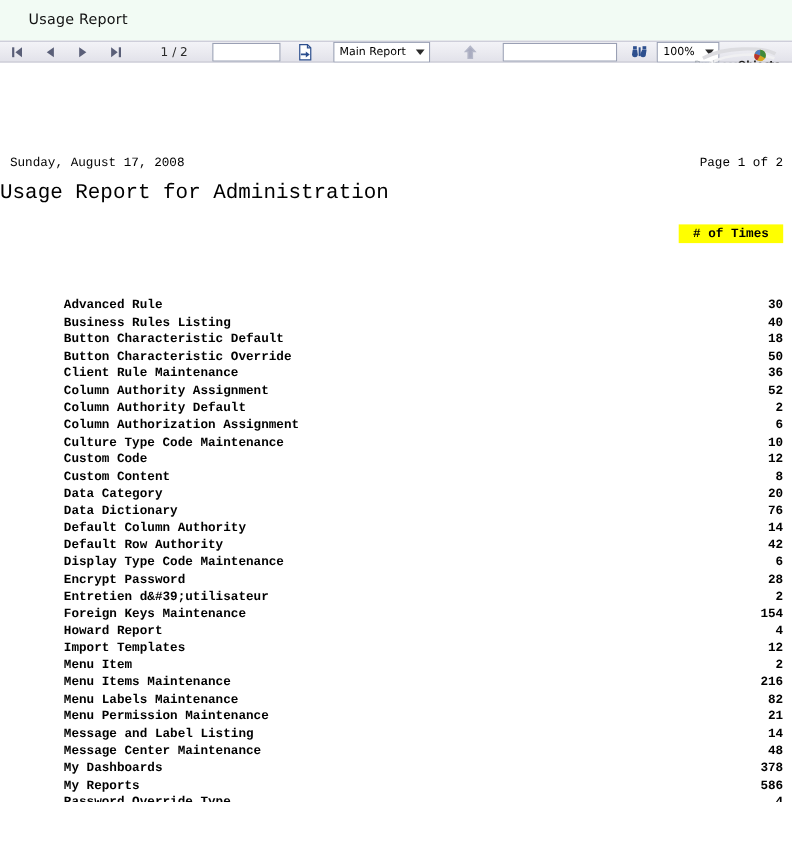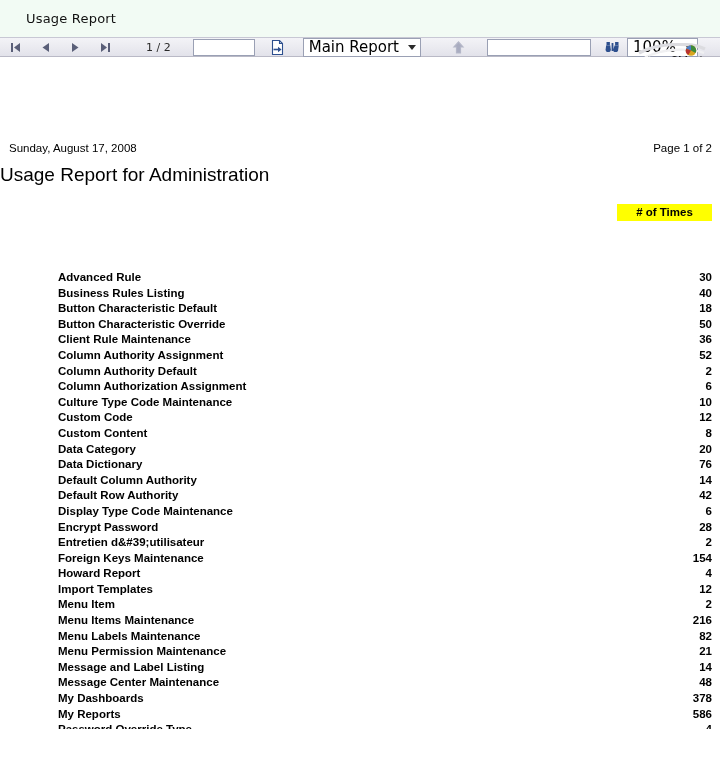--- a/index.html
+++ b/index.html
@@ -81,21 +81,21 @@
 
   .tb-select {
     height: 19px;
     border: 1px solid #9aa0b4;
     background: #ffffff;
     box-sizing: border-box;
     display: flex;
     align-items: center;
     padding: 0 4px 0 5px;
     font-family: "DejaVu Sans", sans-serif;
-    font-size: 15px;
+    font-size: 10px;
     color: #000;
     cursor: pointer;
     white-space: nowrap;
   }
   #reportselect { margin-left: 10px; min-width: 88px; justify-content: space-between; }
   #zoomselect { min-width: 55px; justify-content: space-between; }
   .caret {
     width: 0; height: 0;
     border-left: 4px solid transparent;
     border-right: 4px solid transparent;
@@ -126,21 +126,21 @@
   }
   #bo-logo .bo-1 { color: #9aa0a8; }
   #bo-logo .bo-2 { color: #1b1b1b; font-weight: bold; }
 
   
   #report {
     position: relative;
     background: #ffffff;
     height: 672px;
     overflow: hidden;
-    font-family: Liberation Sans, sans-serif;
+    font-family: Liberation Mono, monospace;
   }
 
   #rpt-date {
     position: absolute;
     left: 9px;
     top: 85px;
     font-size: 11.5px;
     color: #000;
   }
   #rpt-page {

